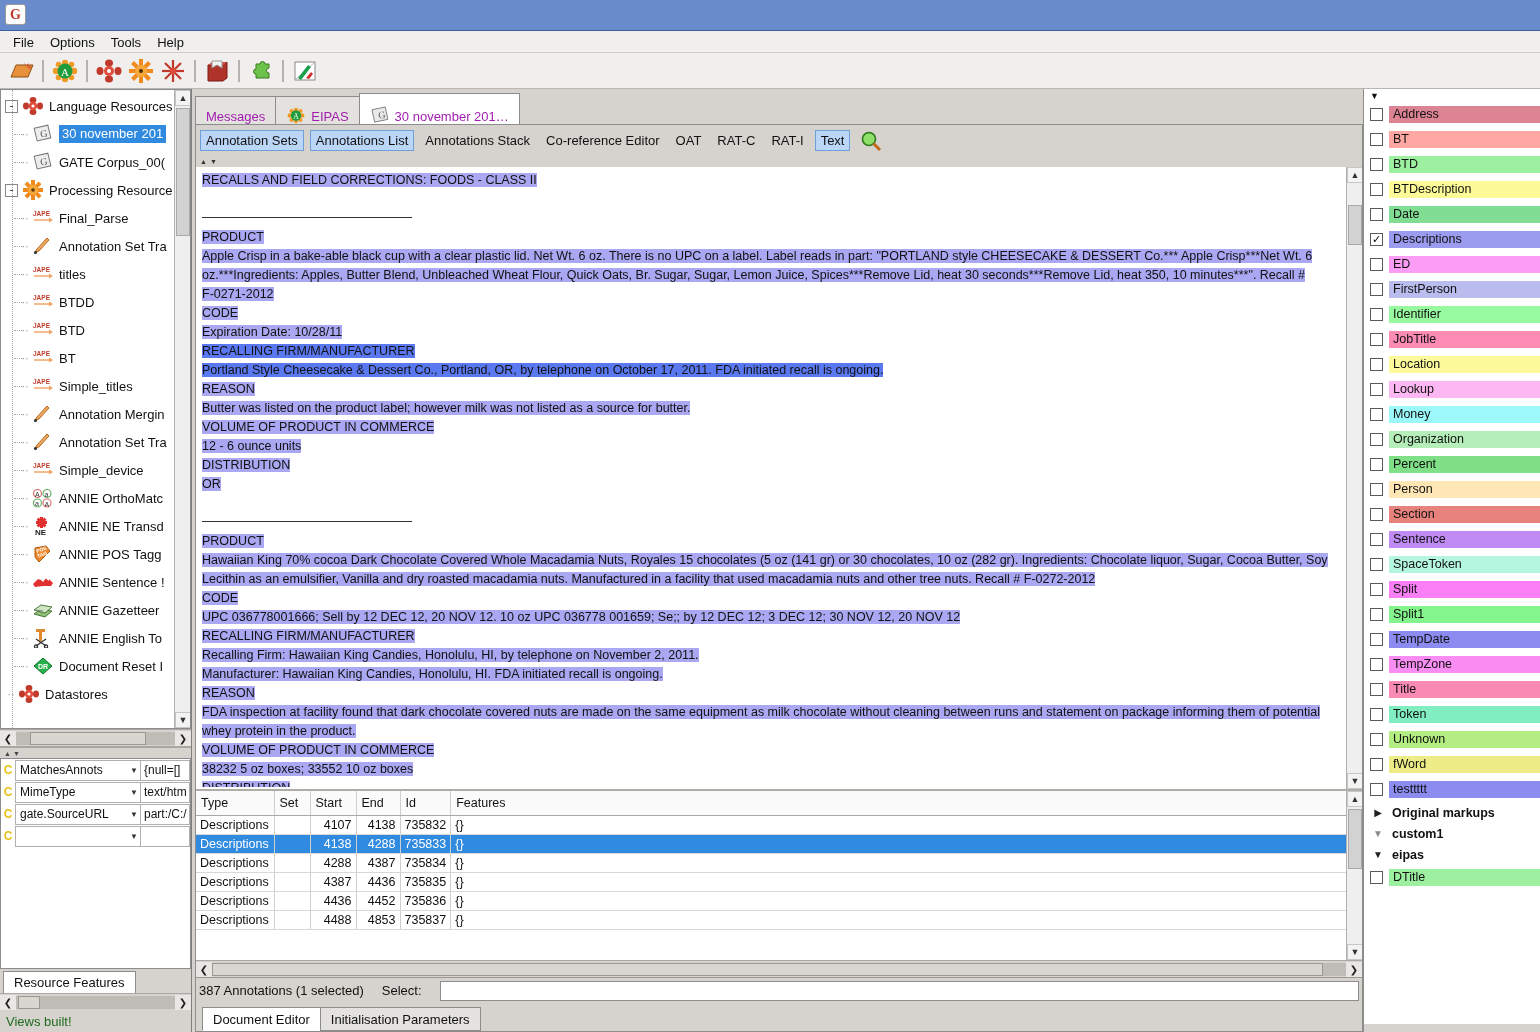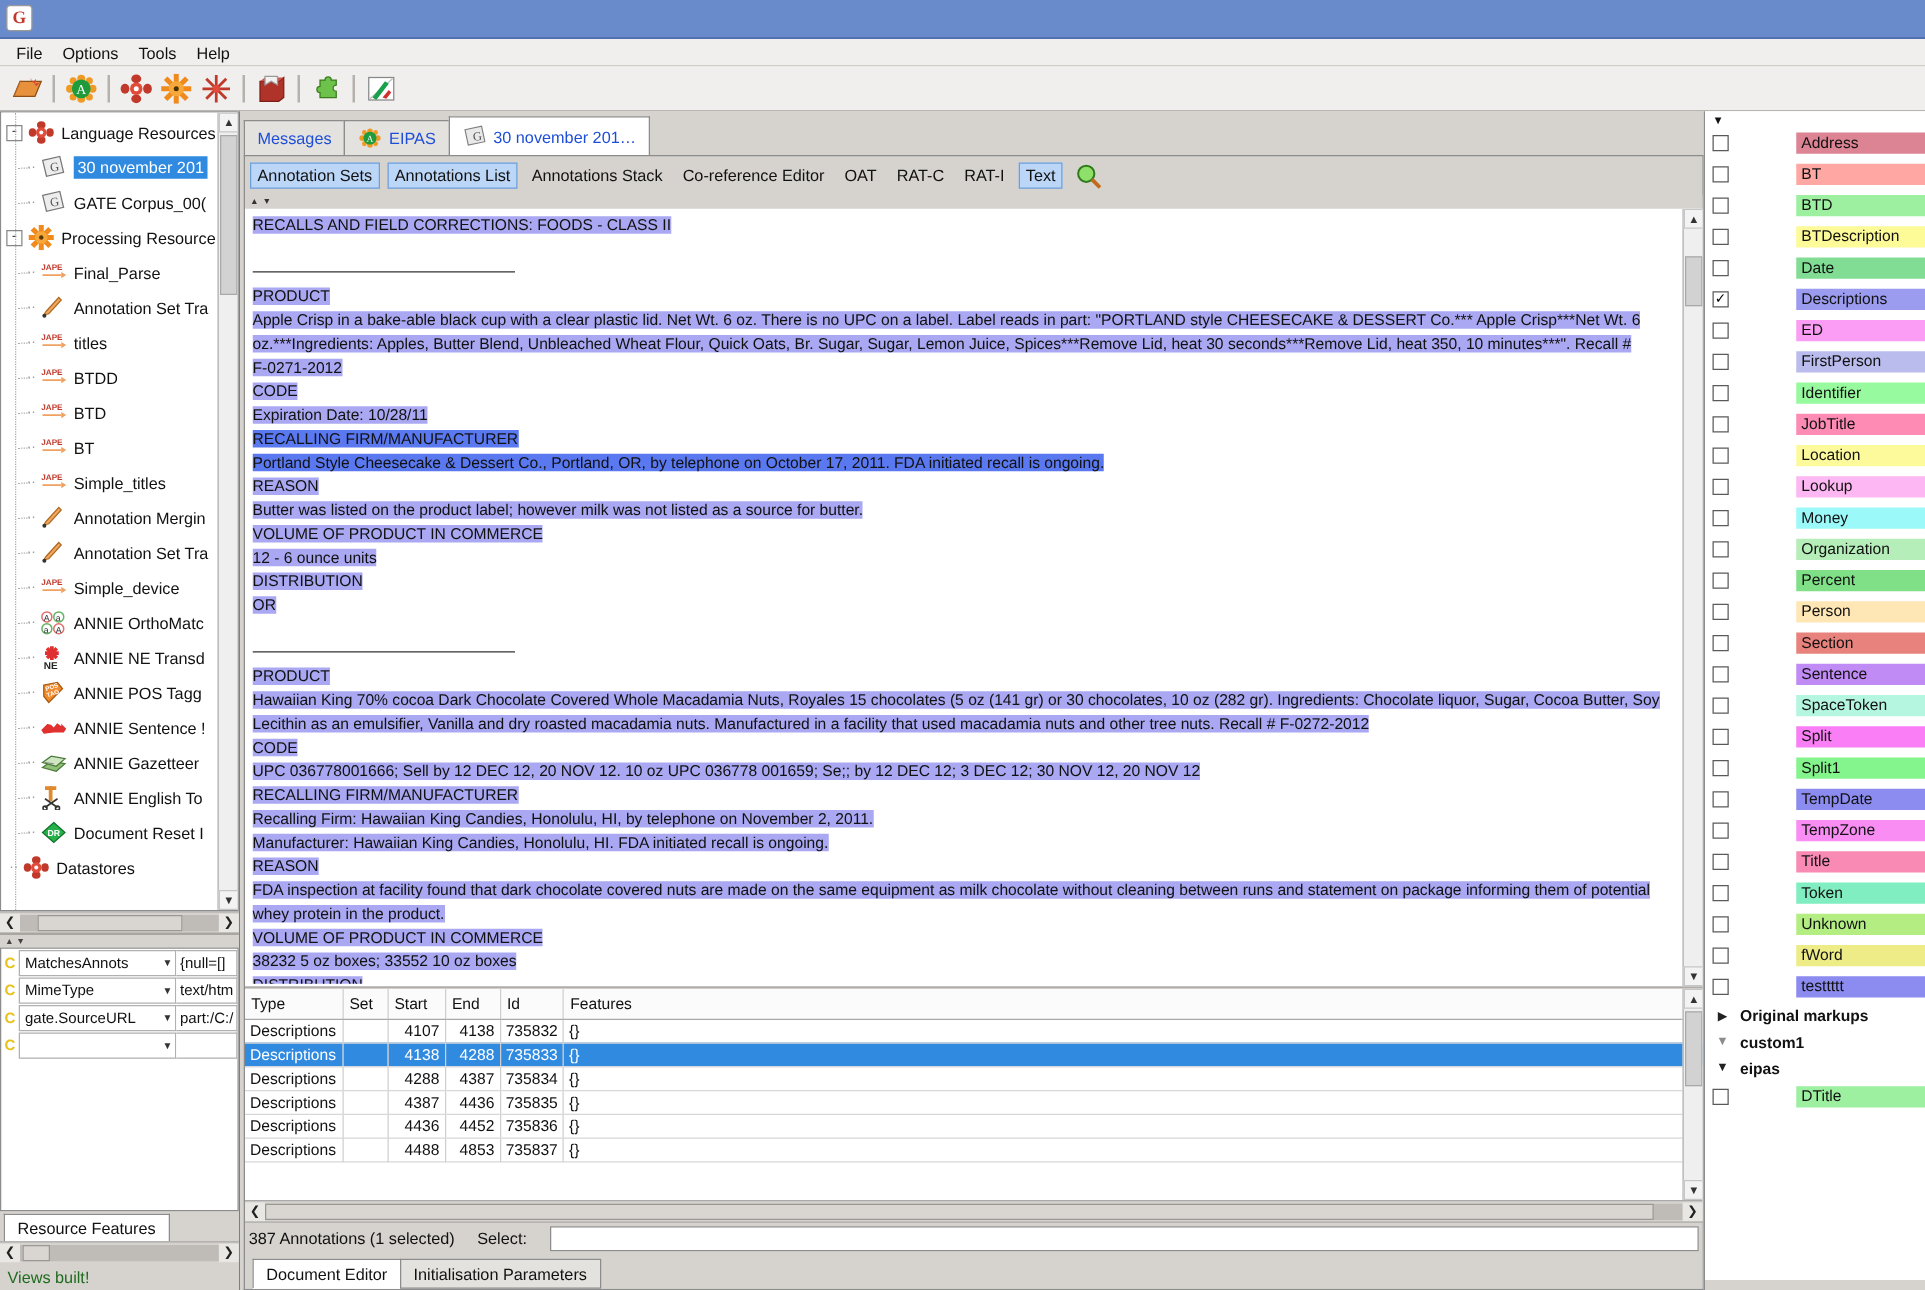--- a/index.html
+++ b/index.html
@@ -192,22 +192,22 @@
     padding-left: 6px; font-size: 13px; color: #1f6b1f; background: #d6d3ce;
   }
 
   
   #centercol {
     flex: 1; display: flex; flex-direction: column; min-width: 0;
     background: #d6d3ce; padding: 3px 0 0 3px;
   }
   #doctabs { height: 32px; display: flex; align-items: flex-end; flex: none; }
   .dtab {
-    height: 28px; display: flex; align-items: center; gap: 5px;
-    padding: 0 10px; font-size: 13px; color: #1d4ed8;
+    height: 28px; display: flex; align-items: flex-end; gap: 5px;
+    padding: 0 10px; font-size: 13px; color: #a21caf;
     border: 1px solid #8c8c8c; border-bottom: none;
     background: #e4e2de; margin-right: -1px;
   }
   .dtab.active { background: #fff; height: 31px; }
   .dtab .dtico { width: 20px; height: 18px; display:flex; align-items:center; justify-content:center; }
 
   #viewbar {
     height: 32px; flex: none; display: flex; align-items: center; gap: 6px;
     background: #d6d3ce; padding: 0 4px;
     border: 1px solid #8c8c8c; border-bottom: none;
@@ -299,21 +299,21 @@
     padding-left: 6px;
   }
   .setrow .cb {
     width: 13px; height: 13px; border: 1px solid #5a5a5a; background: #fff;
     flex: none; margin-right: 6px;
     display: flex; align-items: center; justify-content: center;
     font-size: 11px; line-height: 1; color: #000;
   }
   .setrow .nm {
     font-size: 12.5px; color: #111; padding: 1px 4px 2px 4px;
-    flex: 1; white-space: nowrap; overflow: hidden; margin-left: 48px;
+    flex: 1; white-space: nowrap; overflow: hidden;
   }
   .grouprow {
     height: 21px; display: flex; align-items: center; flex: none;
     padding-left: 6px;
   }
   .grouprow .tri {
     width: 16px; flex: none; font-size: 10px; color: #222; text-align: center;
   }
   .grouprow .tri.dim { color: #8c8c8c; }
   .grouprow .gname {

